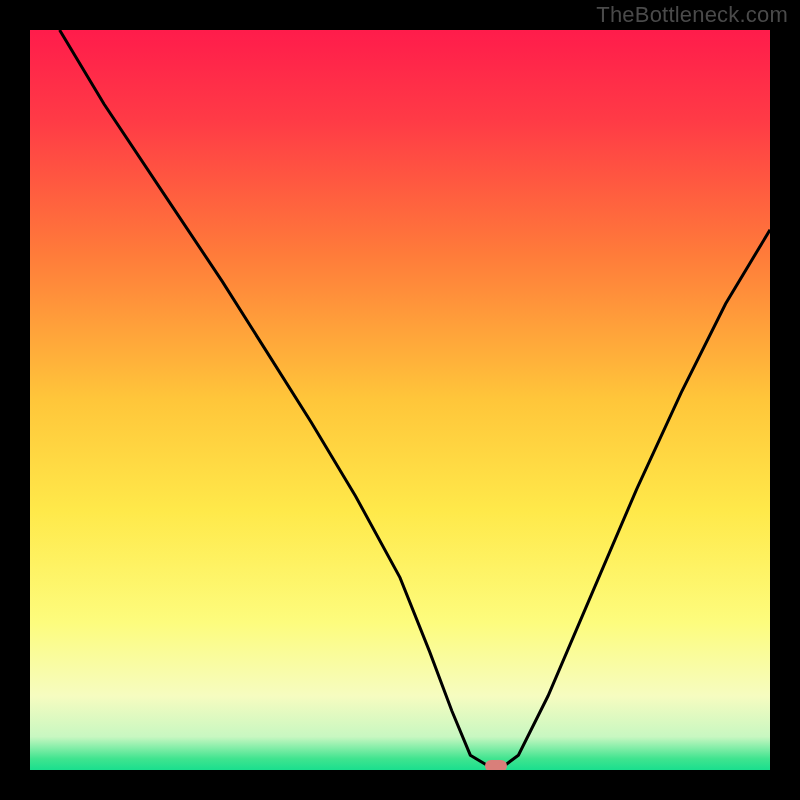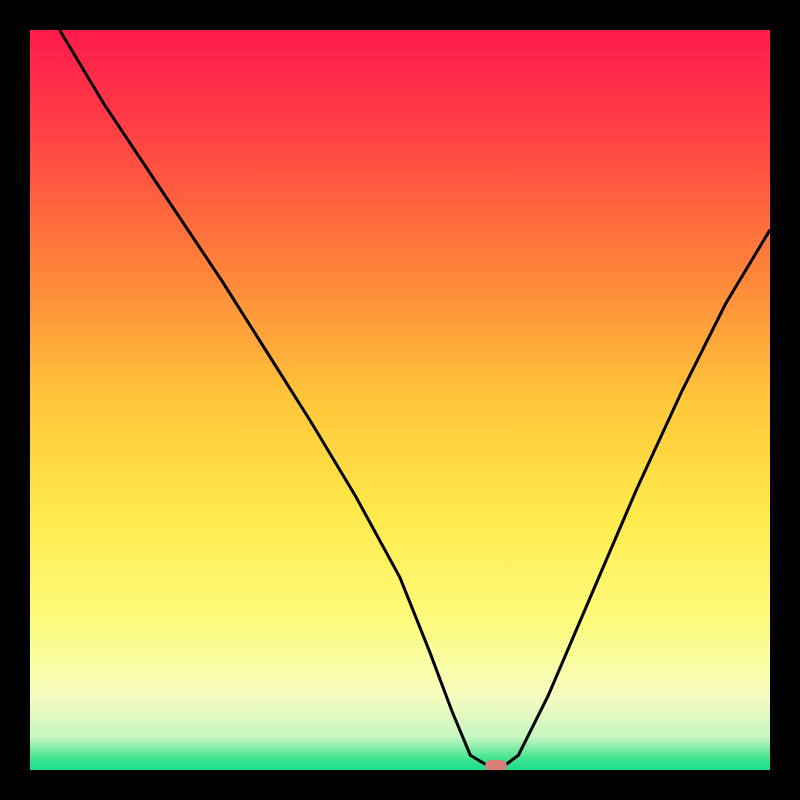--- a/index.html
+++ b/index.html
@@ -47,20 +47,21 @@
     background: #d97f7a;
     border-radius: 6px;
     transform: translate(-50%, -50%);
     z-index: 5;
   }
 </style>
 </head>
 <body>
 
 <div class="frame">
+  <div class="watermark">TheBottleneck.com</div>
 
   <div class="plot">
     <svg id="plot-svg" viewBox="0 0 740 740" preserveAspectRatio="none">
       <defs>
         <linearGradient id="bg-grad" x1="0" y1="0" x2="0" y2="1">
             <stop offset="0%" stop-color="#ff1c4b"></stop>
             <stop offset="12%" stop-color="#ff3a46"></stop>
             <stop offset="30%" stop-color="#ff7a3a"></stop>
             <stop offset="50%" stop-color="#ffc63a"></stop>
             <stop offset="65%" stop-color="#ffe94a"></stop>

